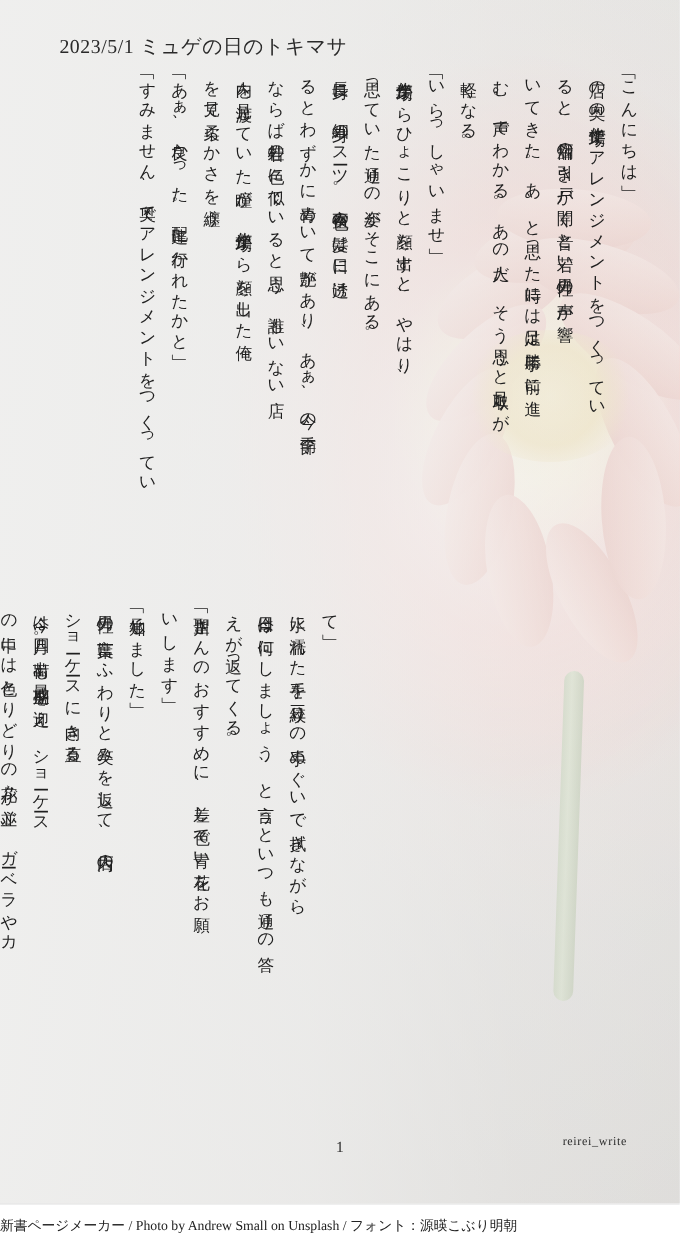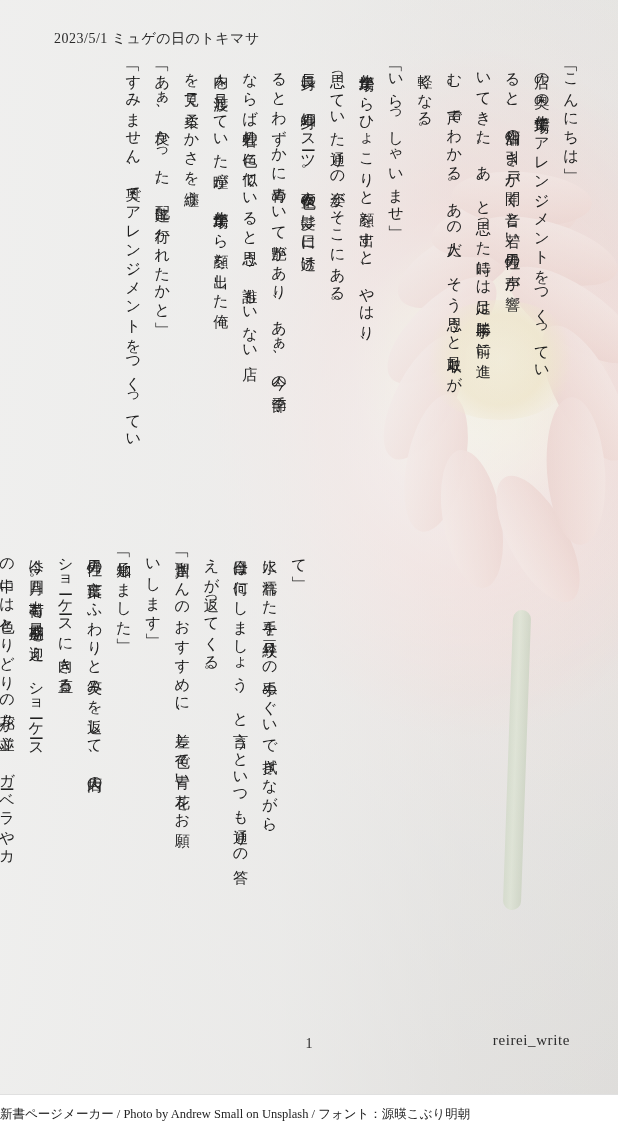--- a/index.html
+++ b/index.html
@@ -67,21 +67,21 @@
     position: absolute;
     inset: 0;
     background: linear-gradient(90deg, rgba(240,240,239,0.92) 0%, rgba(238,238,237,0.78) 45%, rgba(236,236,235,0.45) 75%, rgba(235,235,234,0.30) 100%);
   }
 
   
   .header-date {
     position: absolute;
     left: 54px;
     top: 30px;
-    font-size: 14px;
+    font-size: 18px;
     color: #2a2a2a;
     letter-spacing: 0.5px;
     white-space: nowrap;
   }
 
   
   .body-text {
     position: absolute;
     left: 34px;
     top: 62px;
@@ -128,21 +128,21 @@
     right: 0;
     top: 1036px;
     text-align: center;
     font-size: 14px;
     color: #2b2b2b;
   }
   .author {
     position: absolute;
     right: 48px;
     top: 1032px;
-    font-size: 15px;
+    font-size: 11px;
     color: #2b2b2b;
     letter-spacing: 0.6px;
   }
 
   
   .credit-bar {
     position: absolute;
     left: 0;
     top: 1094px;
     width: 618px;

